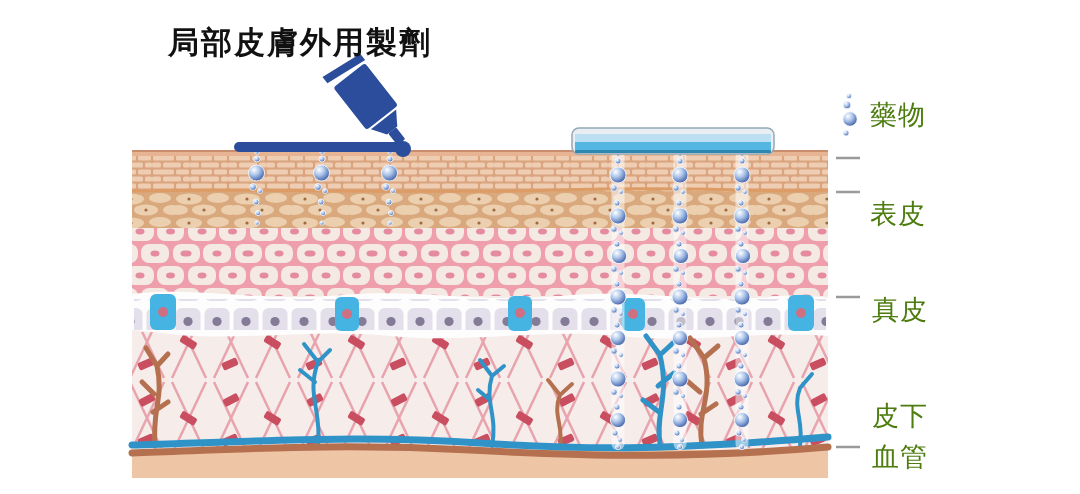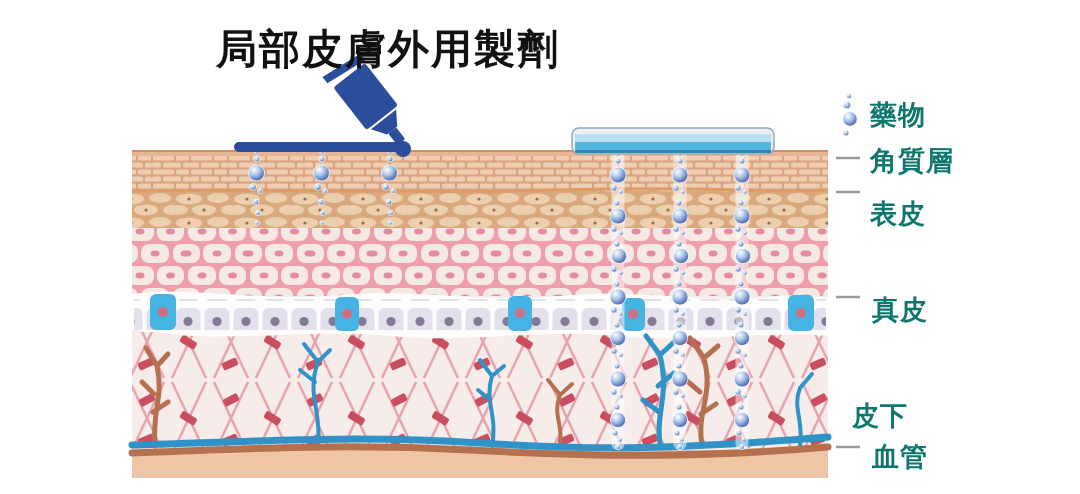--- a/index.html
+++ b/index.html
@@ -2,25 +2,25 @@
 <html><head>
 <meta charset="utf-8">
 <style>
   html,body{margin:0;padding:0;background:#ffffff;}
   #stage{
     position:relative;width:1080px;height:494px;background:#ffffff;
     font-family:"DejaVu Sans","Liberation Sans",sans-serif;overflow:hidden;
   }
   #diagram-svg{position:absolute;left:0;top:0;}
   .title{
-    position:absolute;font-size:41px;font-weight:700;color:#111;
-    letter-spacing:2px;white-space:nowrap;margin-left:48px;
+    position:absolute;font-size:31px;font-weight:700;color:#111;
+    letter-spacing:2px;white-space:nowrap;
   }
   .side-label{
-    position:absolute;font-size:27px;font-weight:700;color:#0f766e;
+    position:absolute;font-size:27px;font-weight:400;color:#4d7c0f;
     letter-spacing:1px;white-space:nowrap;
   }
 </style>
 </head>
 <body>
 
 <div id="stage">
 
 <svg id="diagram-svg" width="1080" height="494" viewBox="0 0 1080 494">
   <defs>
@@ -226,23 +226,22 @@
     <line x1="836" y1="297" x2="860" y2="297"></line>
     <line x1="836" y1="447" x2="860" y2="447"></line>
   </g>
 </svg>
 
 <div class="title" style="left:168px;top:22px">局部皮膚外用製劑</div>
 
 
 <div class="side-label" style="left:870px;top:97px">藥物</div>
 
-<div class="side-label" style="left:870px;top:143px">角質層</div>
 
 <div class="side-label" style="left:870px;top:196px">表皮</div>
 
 <div class="side-label" style="left:872px;top:292px">真皮</div>
 
-<div class="side-label" style="left:852px;top:398px">皮下</div>
+<div class="side-label" style="left:872px;top:398px">皮下</div>
 
 <div class="side-label" style="left:872px;top:439px">血管</div>
 
 </div>
 
 </body></html>

